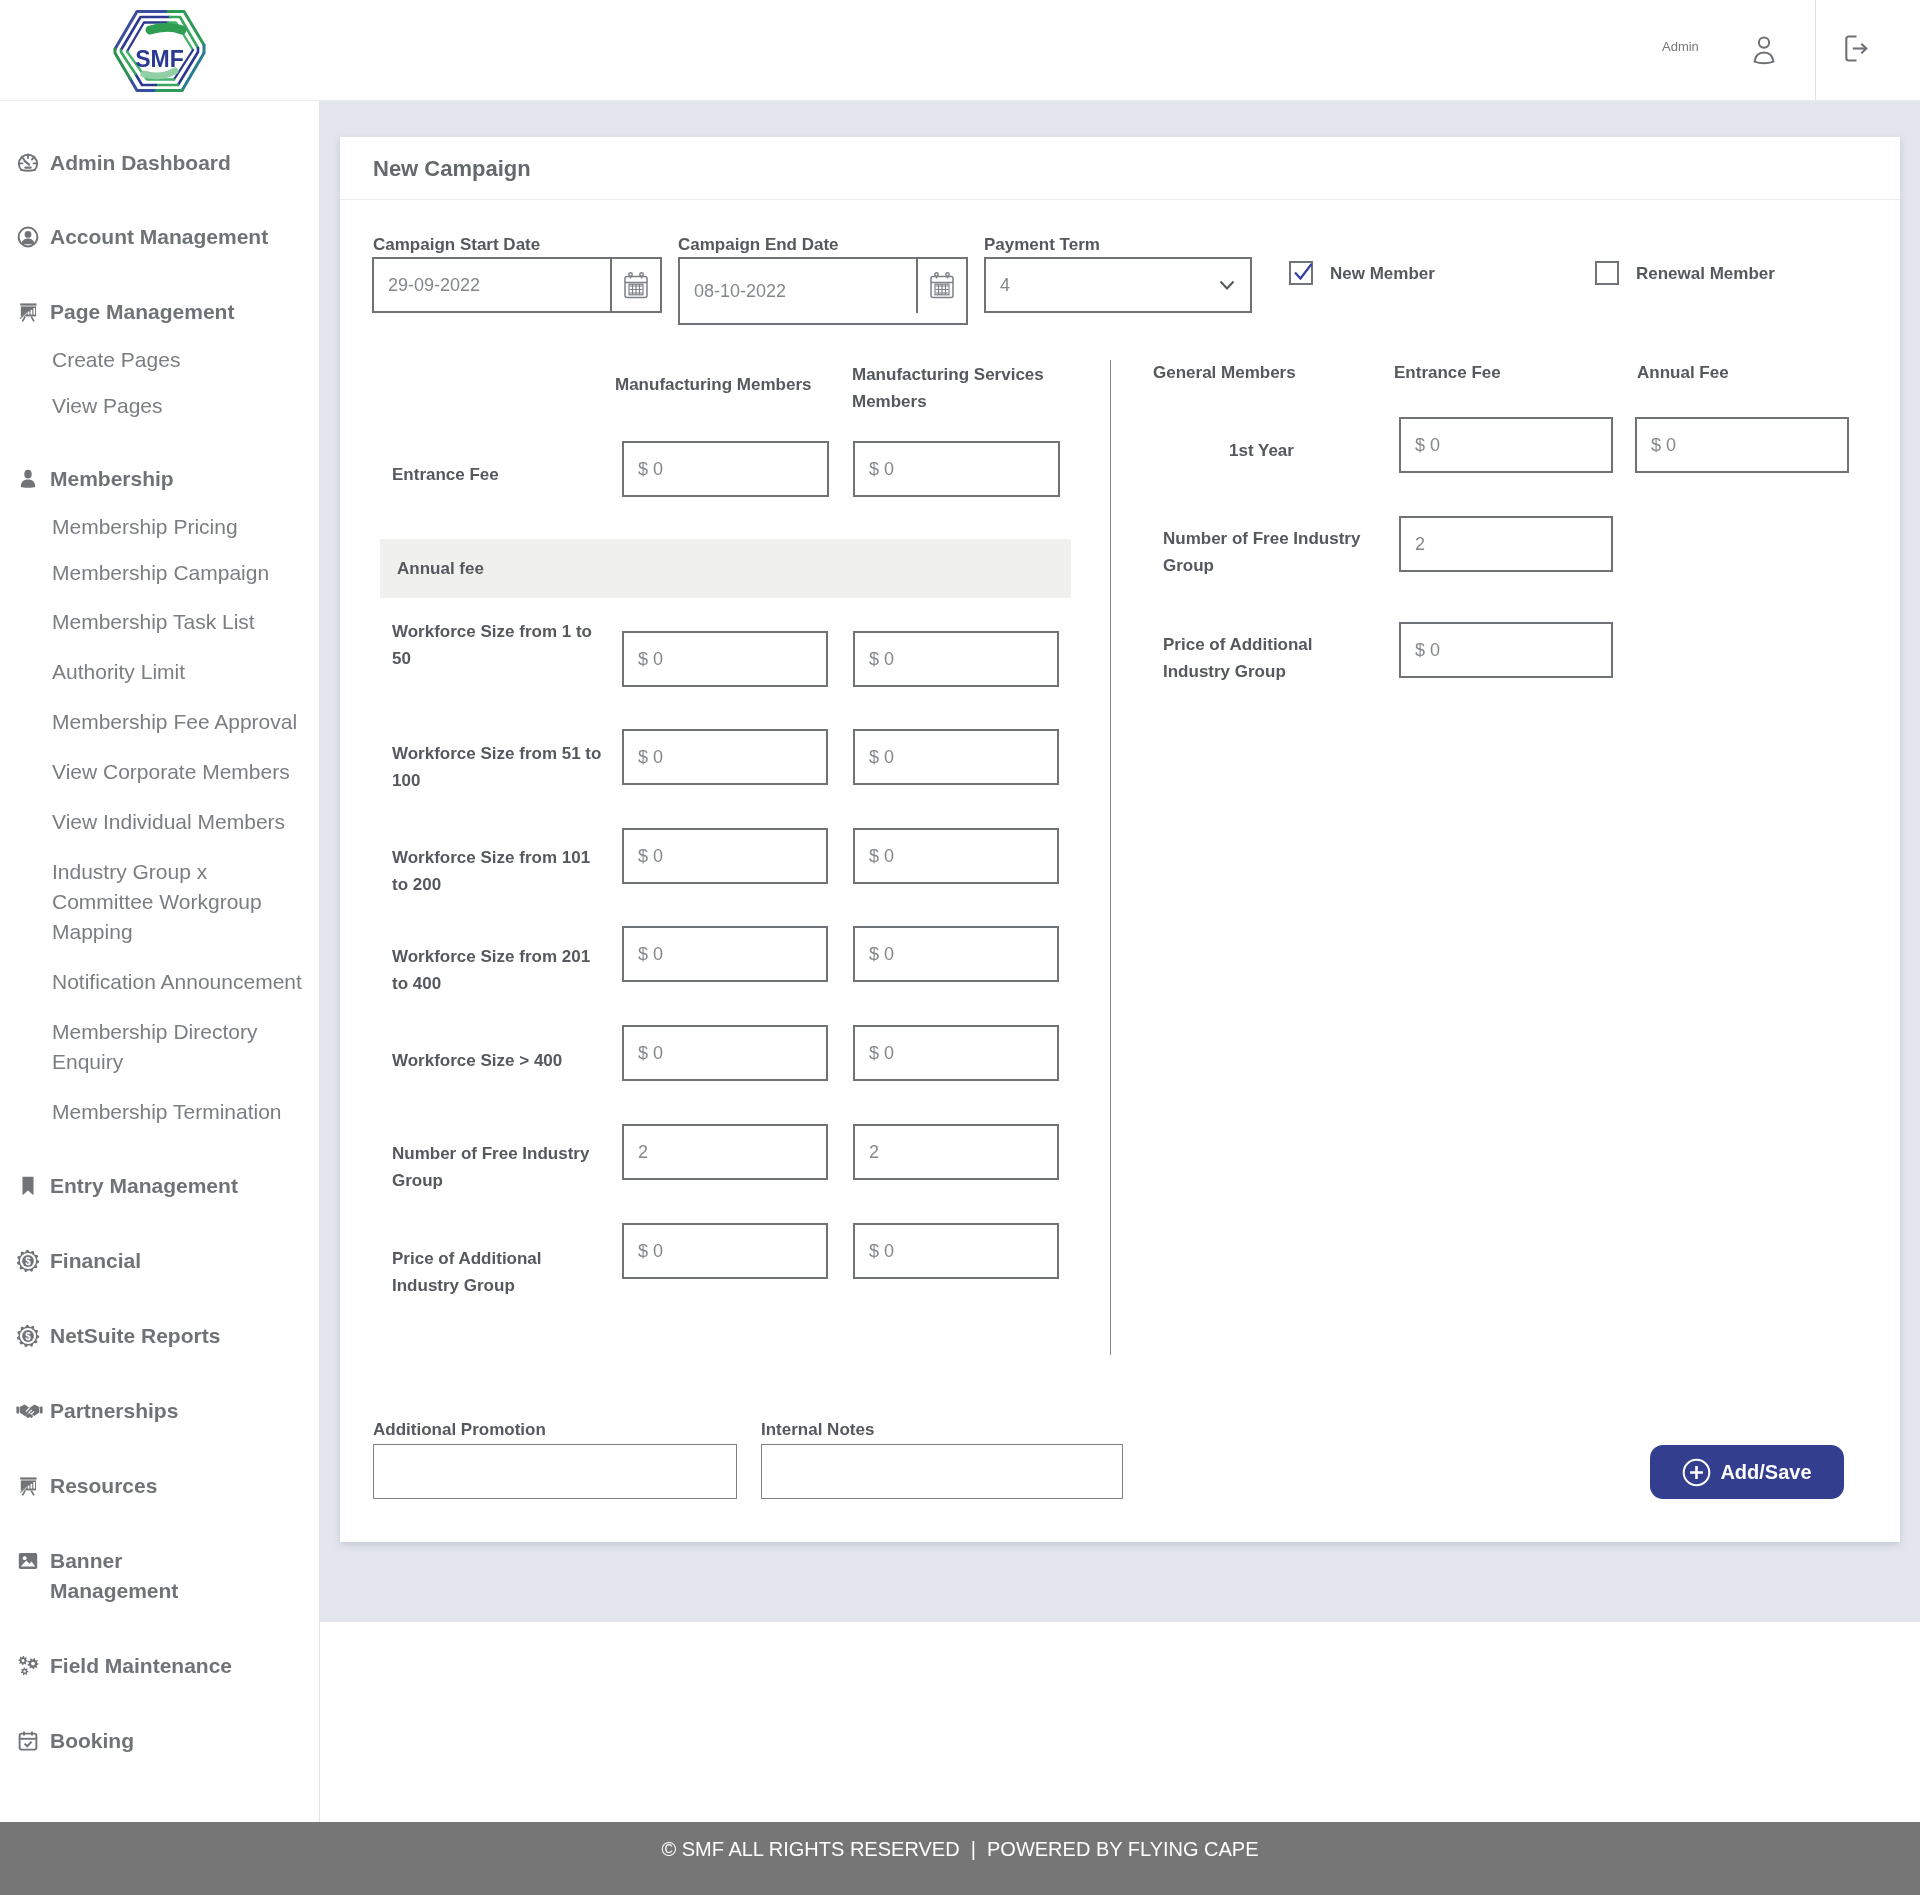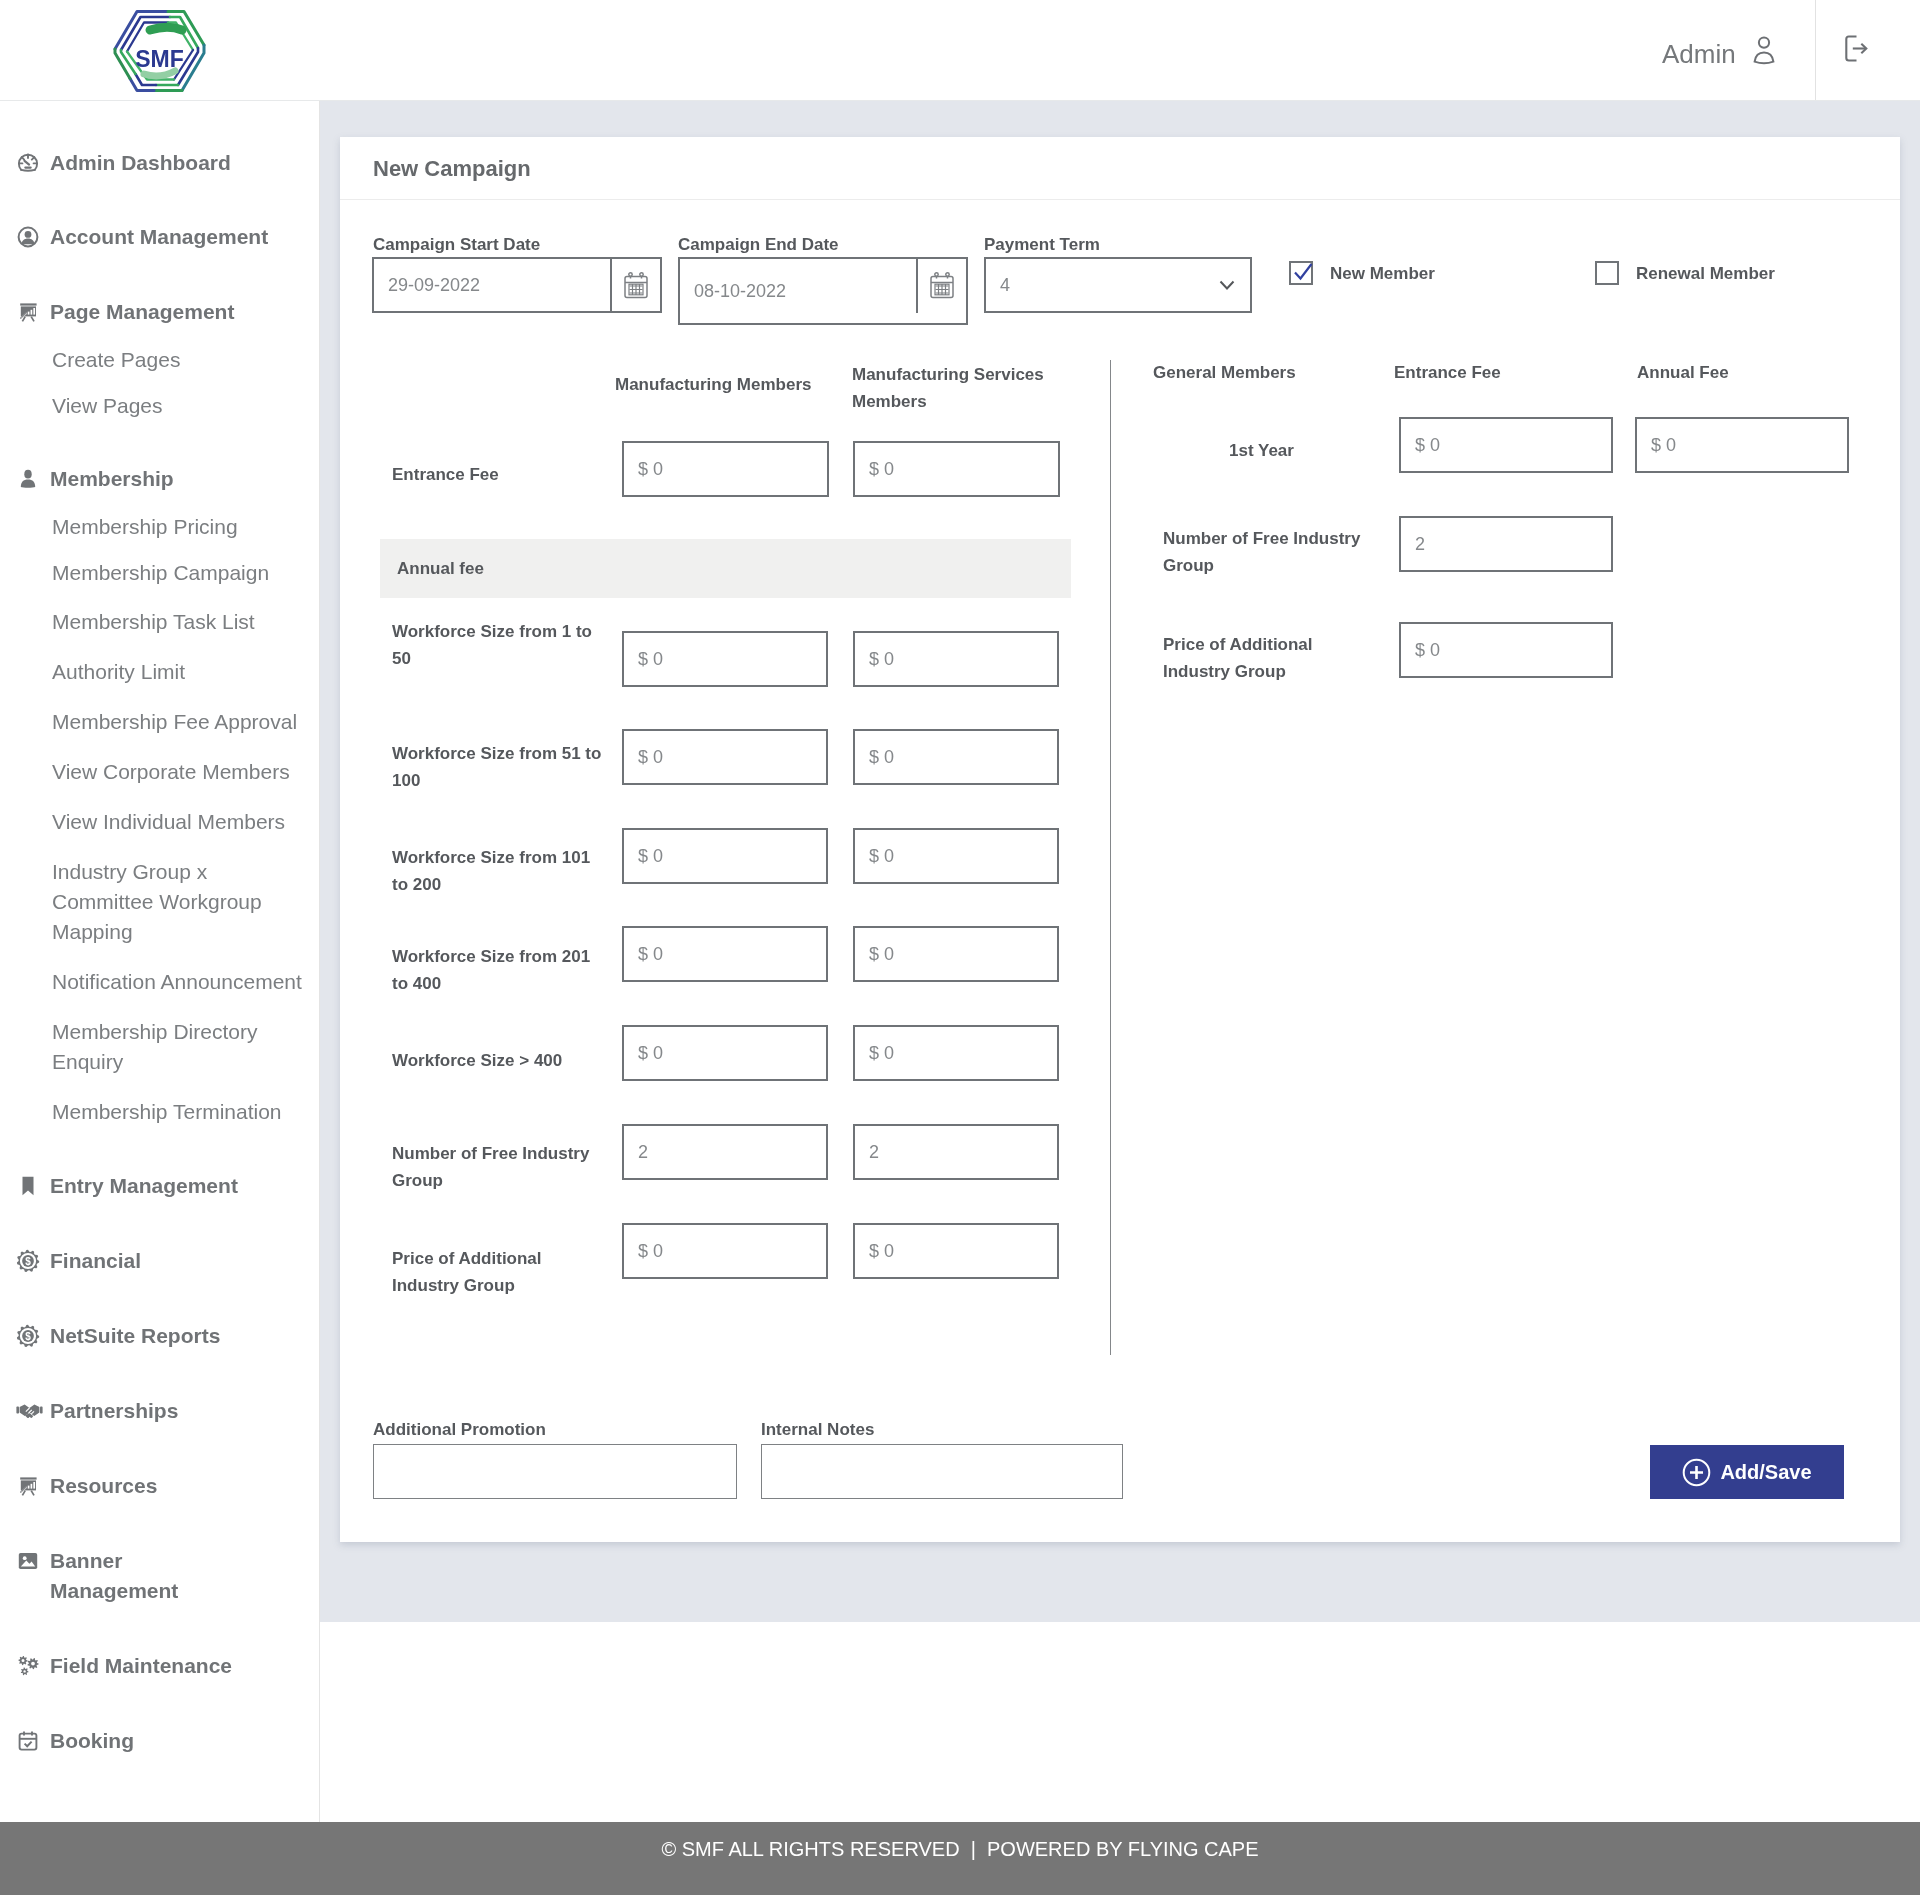--- a/index.html
+++ b/index.html
@@ -1,40 +1,40 @@
 <!DOCTYPE html>
 <html><head>
 <meta charset="utf-8">
 <style>
 * { margin:0; padding:0; box-sizing:border-box; }
 html,body { font-family:"Liberation Sans", sans-serif; background:#fff; }
 #page { position:relative; width:1920px; height:1895px; overflow:hidden; background:#fff; }
 
 #header { position:absolute; left:0; top:0; width:1920px; height:101px; background:#fff; border-bottom:1px solid #e7e9ea; }
 #hdiv { position:absolute; left:1815px; top:0; width:1px; height:100px; background:#e2e2e2; }
-#admin-txt { position:absolute; left:1662px; top:39px; font-size:26px; color:#75787b; }
+#admin-txt { position:absolute; left:1662px; top:39px; font-size:13px; color:#75787b; }
 
 #sidebar { position:absolute; left:0; top:101px; width:320px; height:1721px; background:#fff; border-right:1px solid #e4e4e4; }
 .mi { position:absolute; left:50px; font-size:21px; font-weight:bold; color:#707376; line-height:30px; }
 .ms { position:absolute; left:52px; font-size:21px; color:#7b7e81; line-height:30px; }
 .mic { position:absolute; left:16px; width:24px; height:24px; }
 
 #content { position:absolute; left:320px; top:101px; width:1600px; height:1521px; background:#e3e6ec; }
 #card { position:absolute; left:340px; top:137px; width:1560px; height:1405px; background:#fff; box-shadow:0 3px 7px rgba(130,140,160,0.30); }
 #card-title { position:absolute; left:373px; top:156px; font-size:22px; font-weight:bold; color:#66696c; }
 #card-title-line { position:absolute; left:340px; top:199px; width:1560px; height:1px; background:#ececec; }
 .lbl { position:absolute; font-size:17px; font-weight:bold; color:#55585c; line-height:27px; }
 .inp { position:absolute; border:2px solid #6f7377; background:#fff; font-size:18px; color:#85888b; }
 .inp span { position:absolute; left:14px; top:50%; transform:translateY(-50%); }
 .txta { position:absolute; border:1px solid #7e8184; background:#fff; }
 #vdiv { position:absolute; left:1110px; top:360px; width:1px; height:995px; background:#84878a; }
 #annualband { position:absolute; left:380px; top:539px; width:691px; height:59px; background:#f0f0ef; }
 #annualband span { position:absolute; left:17px; top:20px; font-size:17px; font-weight:bold; color:#55585c; }
 
-#addsave { position:absolute; left:1650px; top:1445px; width:194px; height:54px; background:#333e8f; color:#fff; display:flex; align-items:center; justify-content:center; gap:9px; }
+#addsave { position:absolute; left:1650px; top:1445px; width:194px; height:54px; background:#333e8f; color:#fff; display:flex; align-items:center; justify-content:center; gap:9px;border-radius:13px; }
 #addsave .t { font-size:20px; font-weight:bold; }
 
 #white-gap { position:absolute; left:0; top:1622px; width:1920px; height:200px; background:#fff; }
 #footer { position:absolute; left:0; top:1822px; width:1920px; height:73px; background:#767676; }
 #footer div { position:absolute; width:1920px; top:16px; text-align:center; font-size:20px; color:#fff; }
 .chk { position:absolute; width:24px; height:24px; border:2px solid #707478; background:#fff; }
 .calsep { position:absolute; left:236px; top:-2px; width:2px; height:56px; background:#6f7377; }
 .calico { position:absolute; left:249px; top:11px; }
 .chev { position:absolute; right:15px; top:21px; }
 

